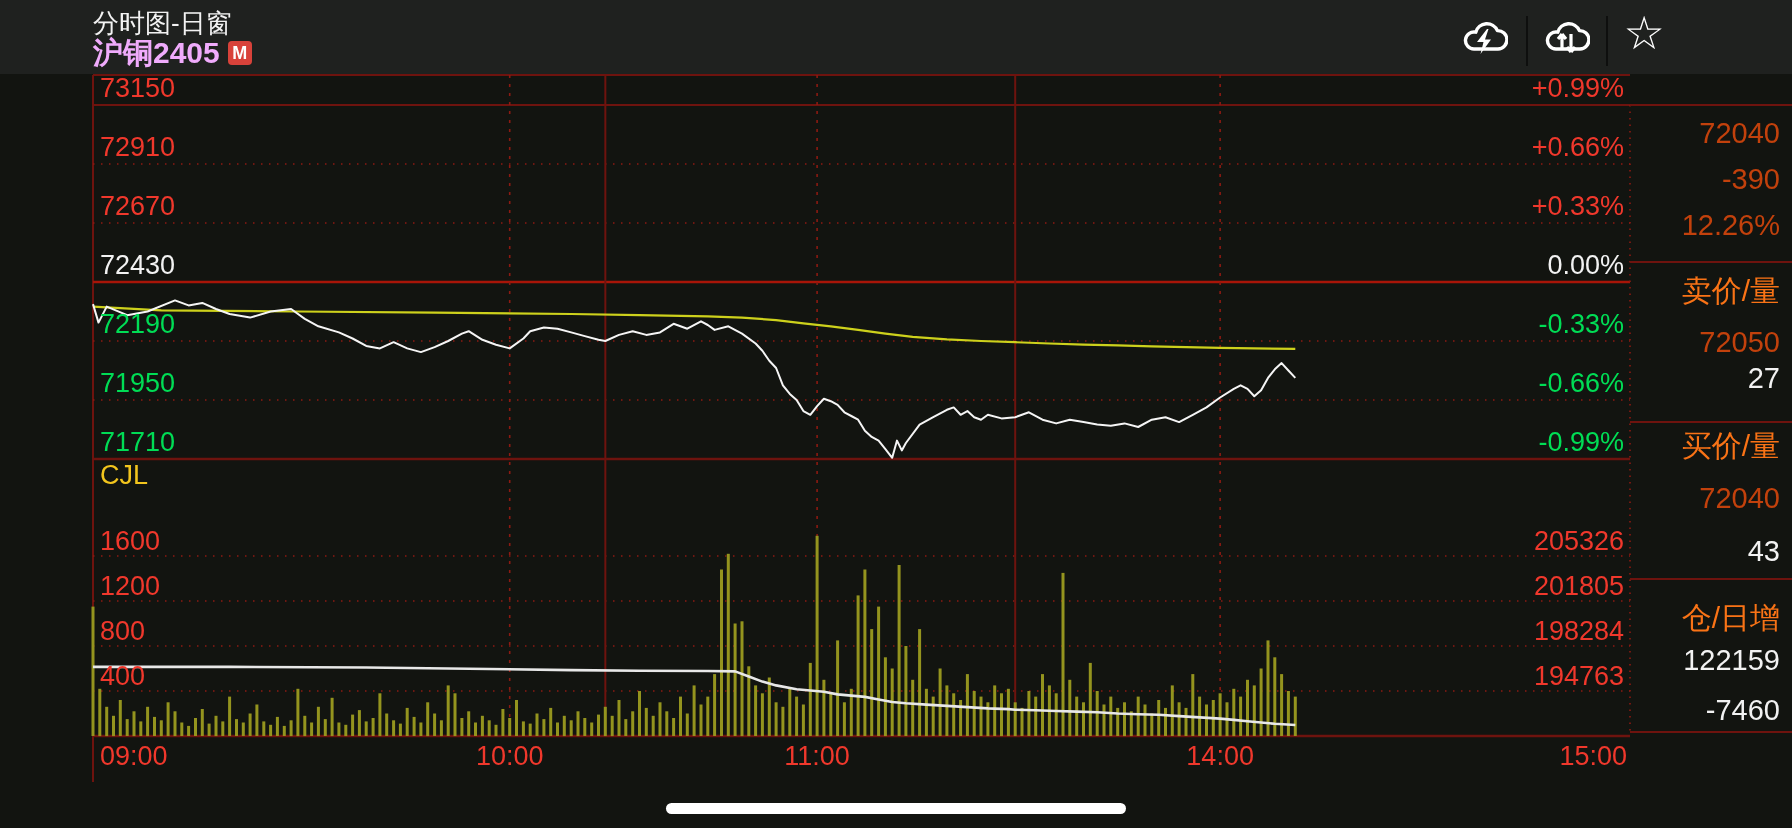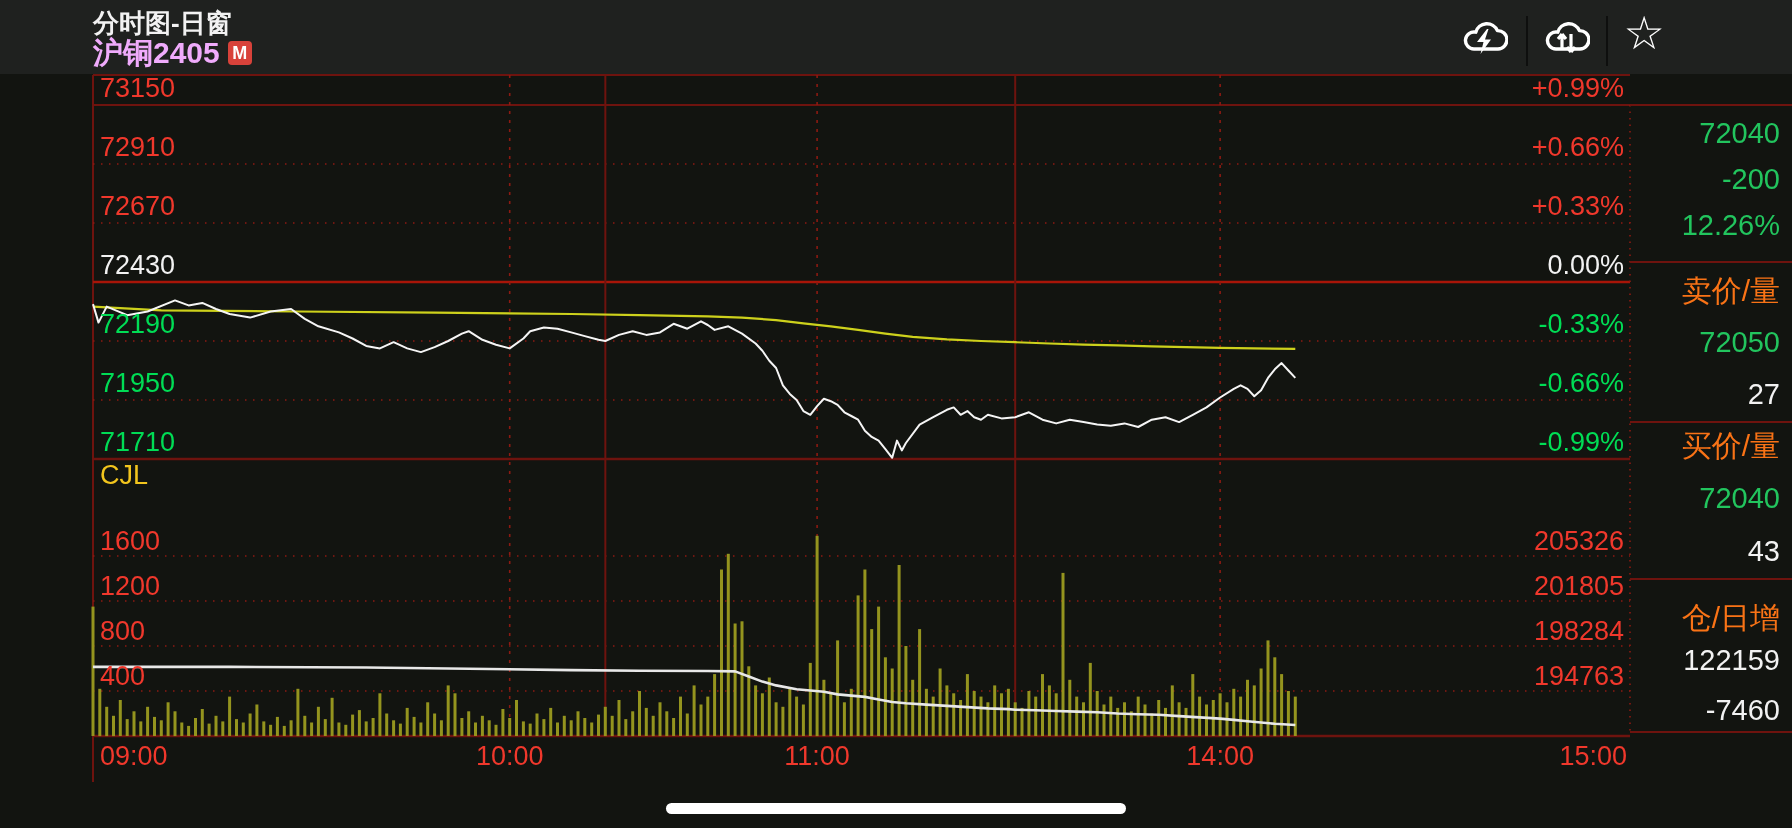--- a/index.html
+++ b/index.html
@@ -1,35 +1,35 @@
 <!DOCTYPE html>
 <html><head>
 <meta charset="utf-8">
 <style>
   html,body{margin:0;padding:0;background:#0b0d0b;}
   .app{position:relative;width:1792px;height:828px;overflow:hidden;
        background:#121410;font-family:"Liberation Sans",sans-serif;
        -webkit-font-smoothing:antialiased;}
   
   .header{position:absolute;left:0;top:0;width:1792px;height:74px;background:#1f211f;}
-  .hd-title{position:absolute;left:93px;top:6px;font-size:26px;font-weight:bold;color:#f2f2f2;}
+  .hd-title{position:absolute;left:93px;top:6px;font-size:26px;font-weight:normal;color:#f2f2f2;}
   .hd-symrow{position:absolute;left:93px;top:37px;height:32px;display:flex;align-items:center;}
   .hd-symbol{font-size:30px;font-weight:bold;color:#f0abfc;}
   .hd-badge{display:inline-block;margin-left:8px;width:24px;height:24px;border-radius:4px;
             background:#d8423a;color:#fff;font-size:18px;font-weight:bold;text-align:center;line-height:24px;}
   .hicon{position:absolute;top:14px;width:48px;height:48px;color:#fff;}
   .hdiv{position:absolute;top:16px;width:2px;height:50px;background:#0e0f0e;}
   .star{font-size:46px;line-height:46px;text-align:center;color:#ffffff;}
   
   #chart{position:absolute;left:0;top:0;}
   
   .sidebar{position:absolute;left:1630px;top:0;width:162px;height:828px;}
   .sb-row{position:absolute;left:0;width:150px;height:32px;line-height:32px;text-align:right;font-size:29px;}
   .sb-zh{font-size:30px;color:#f97316;}
-  .g{color:#22c55e;} .w{color:#f2f2f2;}
+  .g{color:#c2410c;} .w{color:#f2f2f2;}
   
   .home-bar{position:absolute;left:666px;top:803px;width:460px;height:11px;border-radius:6px;background:#ffffff;}
 </style>
 </head>
 <body>
 
 <div class="app">
 
   <svg id="chart" width="1792" height="828">
       <line x1="93" y1="75" x2="1630" y2="75" stroke="#6e130e" stroke-width="2"></line>
@@ -289,26 +289,26 @@
           <path d="M29 20 V38 M29 38 l-4 -5 M29 38 l4 -5"></path>
         </g>
       </svg>
     </span>
     <span class="hdiv" style="left:1606px"></span>
     <span class="hicon star" style="left:1620px;top:10px">☆</span>
   </div>
 
   <div class="sidebar">
     <div class="sb-row g" style="top:117px">72040</div>
-    <div class="sb-row g" style="top:163px">-200</div>
+    <div class="sb-row g" style="top:163px">-390</div>
     <div class="sb-row g" style="top:209px">12.26%</div>
 
     <div class="sb-row sb-zh" style="top:275px">卖价/量</div>
     <div class="sb-row g" style="top:326px">72050</div>
-    <div class="sb-row w" style="top:378px">27</div>
+    <div class="sb-row w" style="top:362px">27</div>
 
     <div class="sb-row sb-zh" style="top:430px">买价/量</div>
     <div class="sb-row g" style="top:482px">72040</div>
     <div class="sb-row w" style="top:535px">43</div>
 
     <div class="sb-row sb-zh" style="top:602px">仓/日增</div>
     <div class="sb-row w" style="top:644px">122159</div>
     <div class="sb-row w" style="top:694px">-7460</div>
   </div>
 

